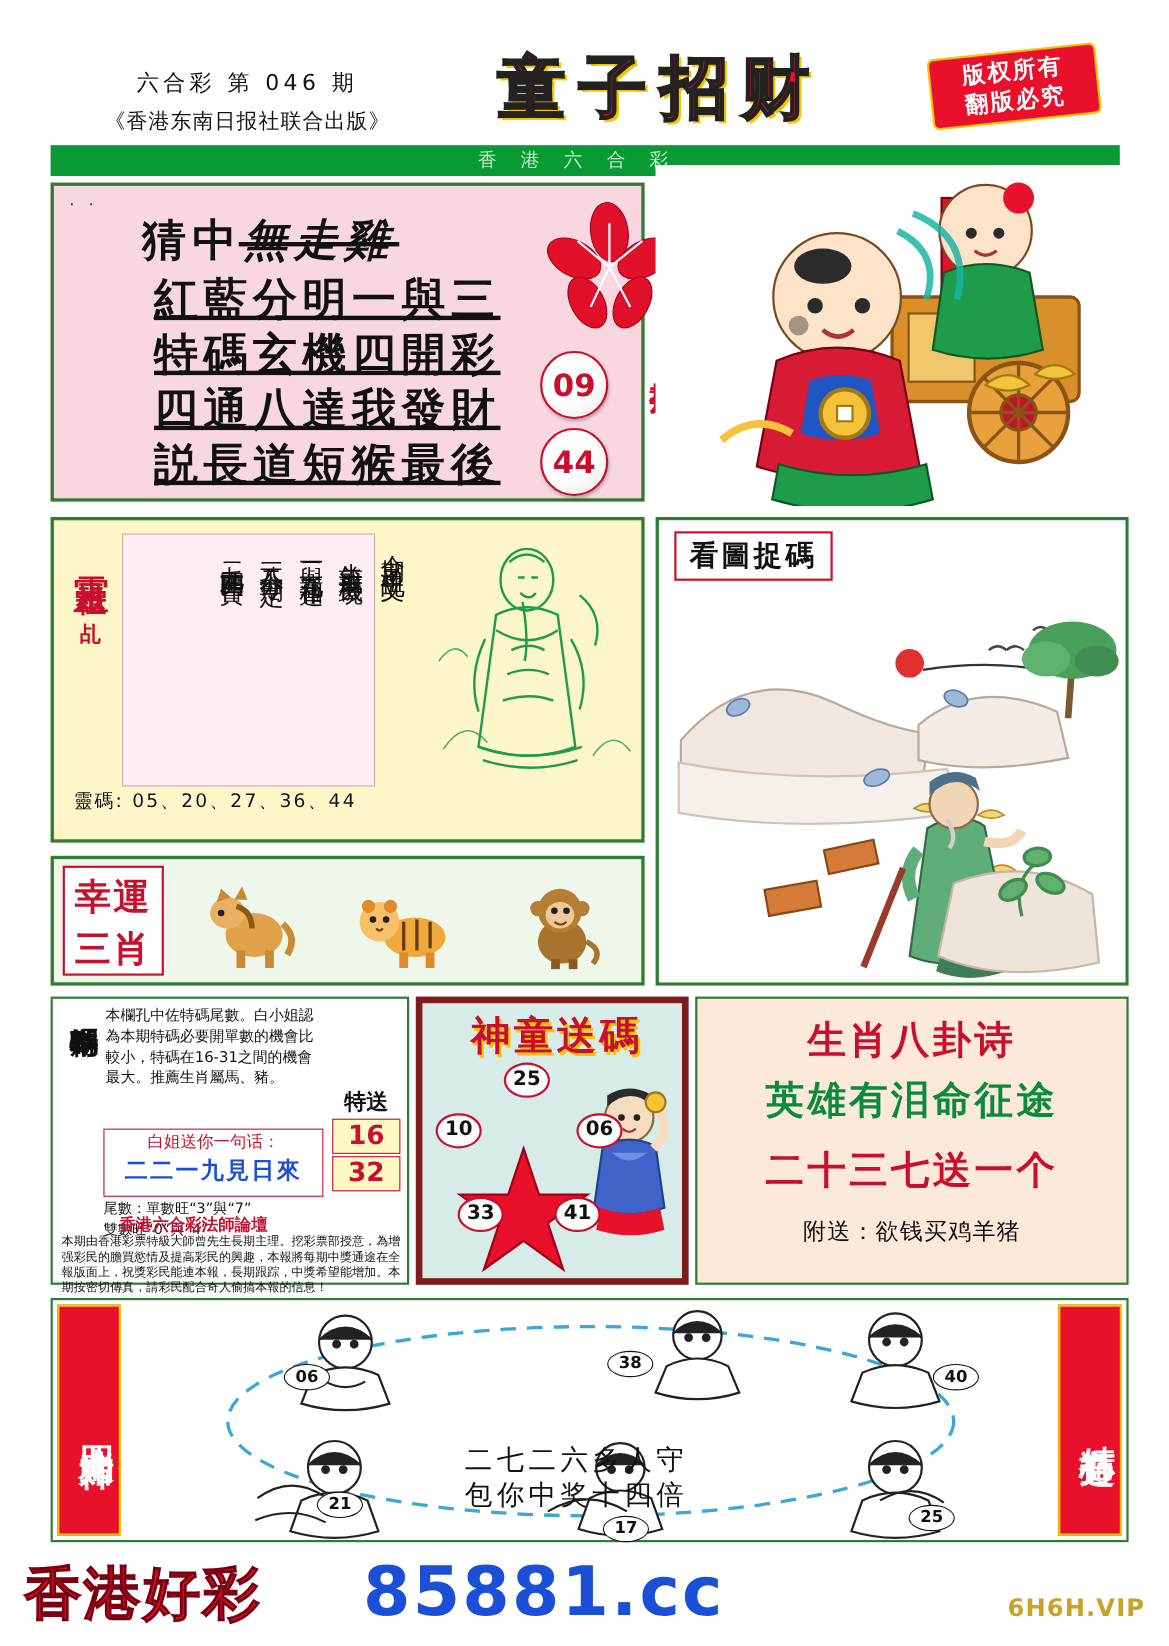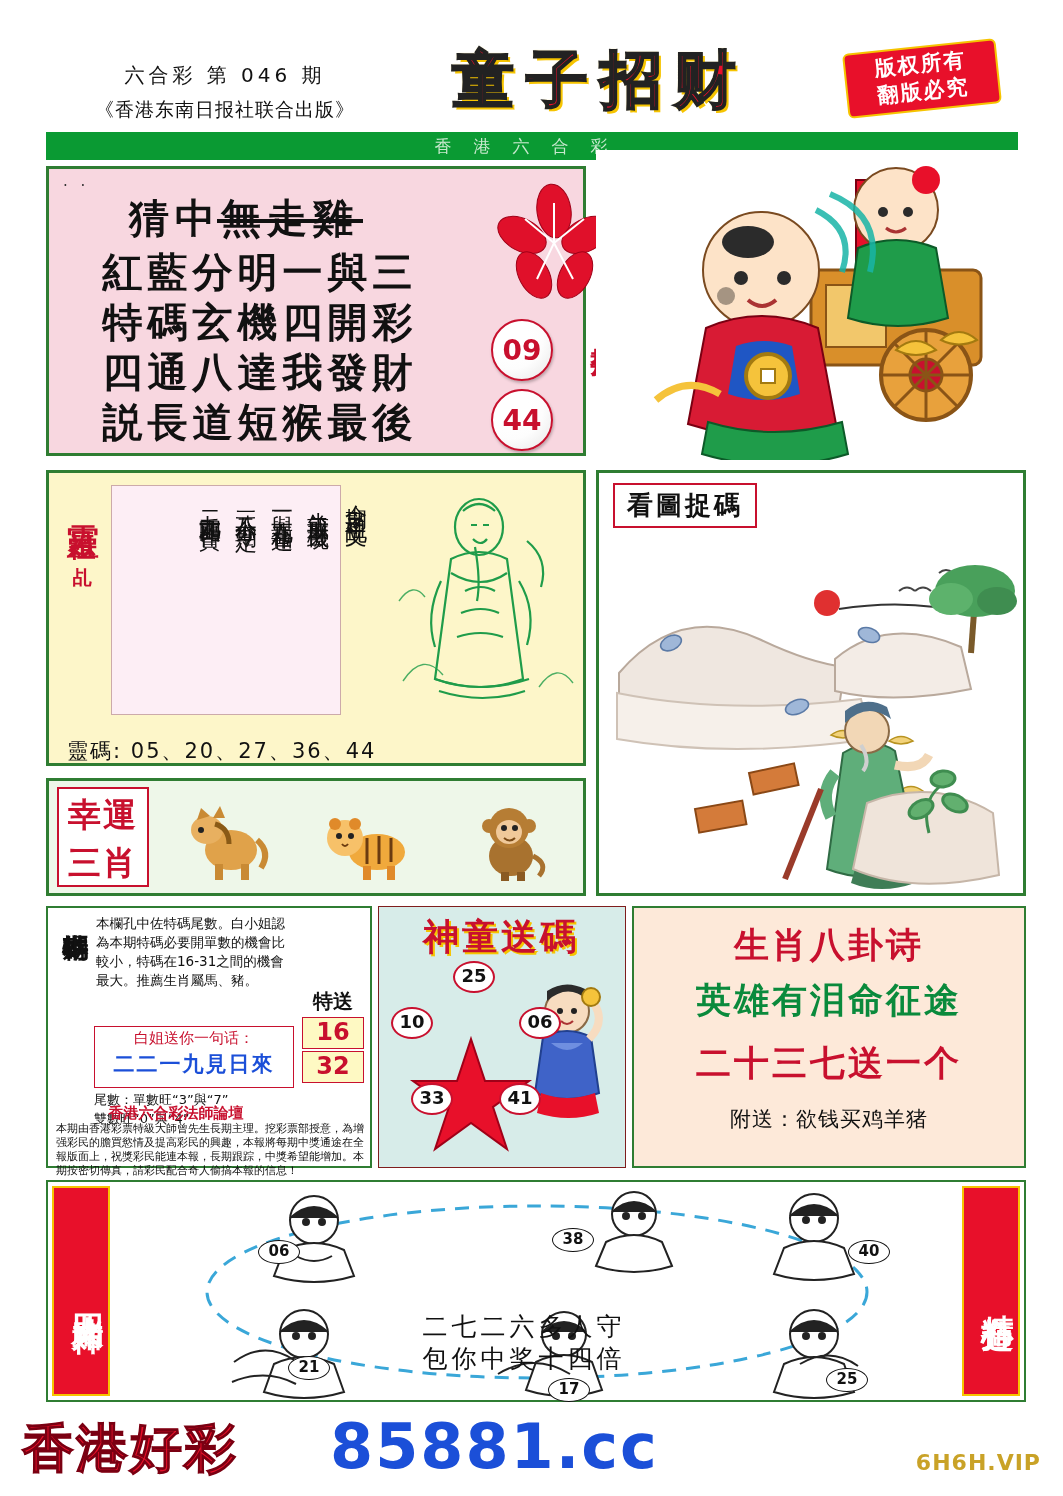--- a/index.html
+++ b/index.html
@@ -46,28 +46,28 @@
   .verse-box{
     position:absolute;left:46px;top:166px;width:540px;height:290px;
     background:#f8d7e0;border:3px solid #2f7d32;box-sizing:border-box;
   }
   .verse-dots{position:absolute;left:14px;top:8px;font-size:15px;color:#333;letter-spacing:4px;}
   .verse-head{
     position:absolute;left:30px;top:22px;width:330px;text-align:center;
     font-size:40px;font-weight:bold;color:#111;letter-spacing:6px;
     font-family:"DejaVu Sans",sans-serif;
   }
-  .verse-head .strike{position:relative;}
+  .verse-head .strike{position:relative;font-style:italic;}
   .verse-head .strike:after{
     content:"";position:absolute;left:-4px;right:-4px;top:52%;height:4px;background:#111;
   }
   .verse-lines{position:absolute;left:16px;top:78px;width:390px;}
   .verse-lines div{
     font-size:40px;font-weight:bold;color:#111;letter-spacing:5px;
-    line-height:50px;text-align:center;
+    line-height:50px;text-align:right;text-decoration:underline;
   }
   .flower{
     position:absolute;left:440px;top:14px;width:130px;height:120px;
   }
   .ball-col{position:absolute;left:442px;top:150px;width:140px;height:120px;}
   .ball{
     width:58px;height:58px;border-radius:50%;
     background:radial-gradient(circle at 32% 28%,#fff 0%,#fff 18%,#fff 30%,#fdfdfd 55%,#e6e6e6 100%);
     border:2px solid #c8102e;color:#c8102e;font-size:28px;font-weight:bold;
     display:flex;align-items:center;justify-content:center;
@@ -108,21 +108,21 @@
   }
   .luzu-vert{
     position:absolute;left:292px;top:14px;
     writing-mode:vertical-rl;text-orientation:upright;
     font-size:22px;letter-spacing:4px;color:#111;line-height:30px;
   }
   .deity{
     position:absolute;left:330px;top:8px;width:200px;height:240px;
   }
   .lucky-code{
-    position:absolute;left:18px;top:264px;font-size:21px;color:#111;letter-spacing:2px;
+    position:absolute;left:18px;top:244px;font-size:17px;color:#111;letter-spacing:2px;
   }
   .lucky-code .lbl{color:#111;}
 
   
   .lucky3{
     position:absolute;left:46px;top:778px;width:540px;height:118px;
     background:#eef7e9;border:3px solid #2f7d32;box-sizing:border-box;
   }
   .lucky3-title{
     position:absolute;left:8px;top:6px;width:92px;height:100px;
@@ -178,21 +178,21 @@
     color:#c8102e;font-size:15px;font-weight:bold;
   }
   .tema-foot{
     position:absolute;left:8px;top:214px;width:308px;
     font-size:11px;line-height:14px;color:#111;text-align:justify;
   }
 
   
   .star-box{
     position:absolute;left:378px;top:906px;width:248px;height:262px;
-    background:#d7ece9;border:1px solid #7f1d1d;box-sizing:border-box;
+    background:#d7ece9;border:6px solid #7f1d1d;box-sizing:border-box;
   }
   .star-title{
     position:absolute;left:0;top:6px;width:244px;text-align:center;
     font-size:36px;font-weight:bold;color:#c8102e;letter-spacing:3px;
     text-shadow:2px 2px 0 #f6c400;
   }
   .star-wrap{position:absolute;left:0;top:54px;width:244px;height:200px;}
   .star-num{
     position:absolute;width:38px;height:28px;border-radius:50%;
     background:#fff;border:2px solid #c8102e;color:#111;

